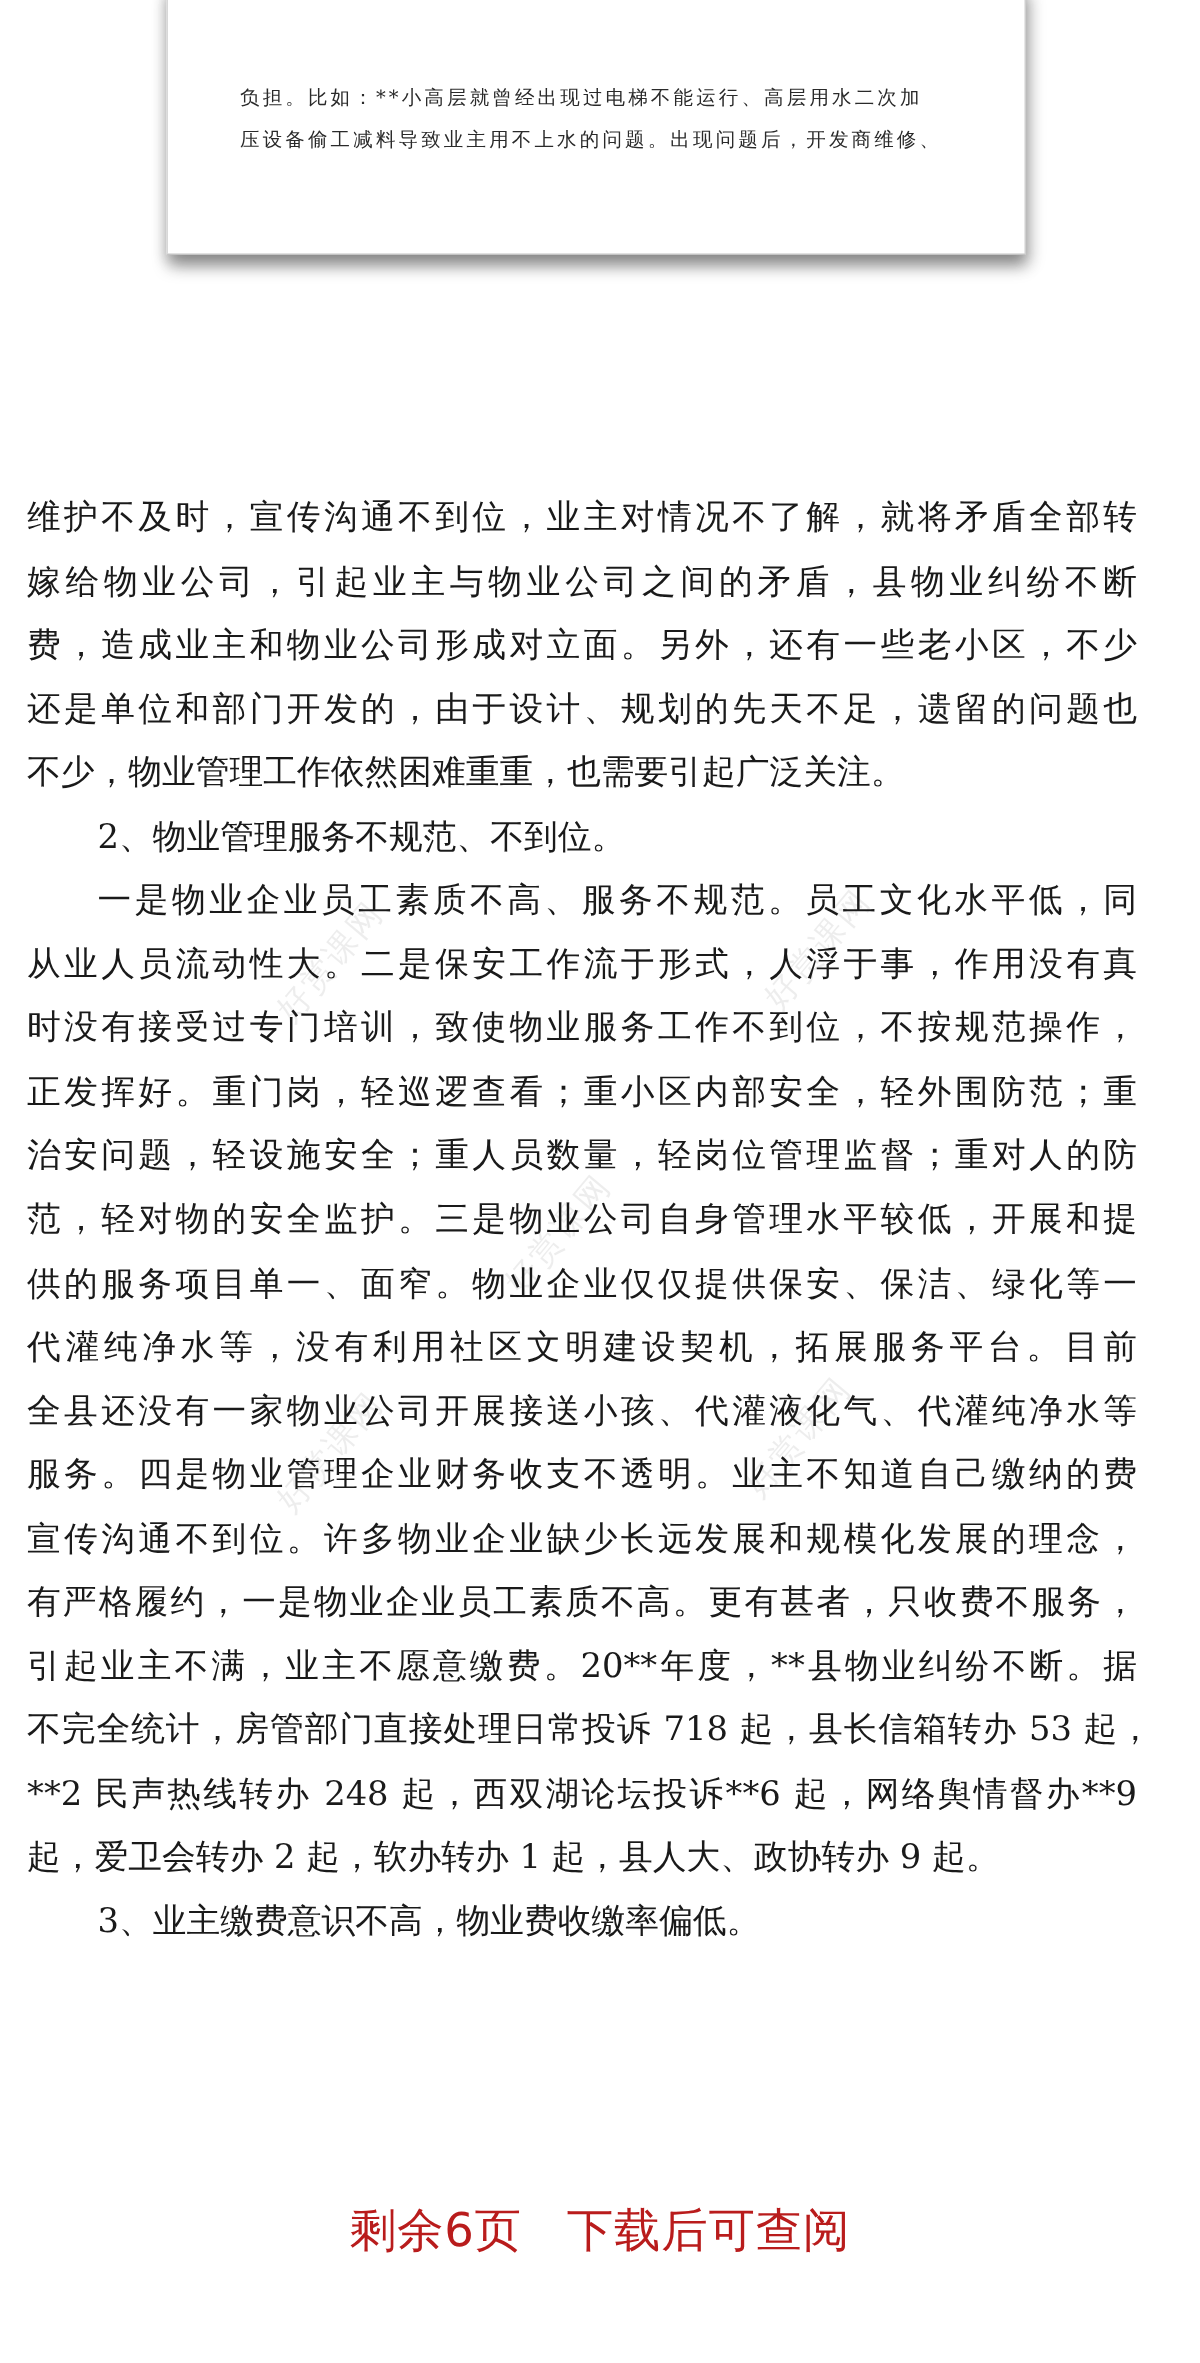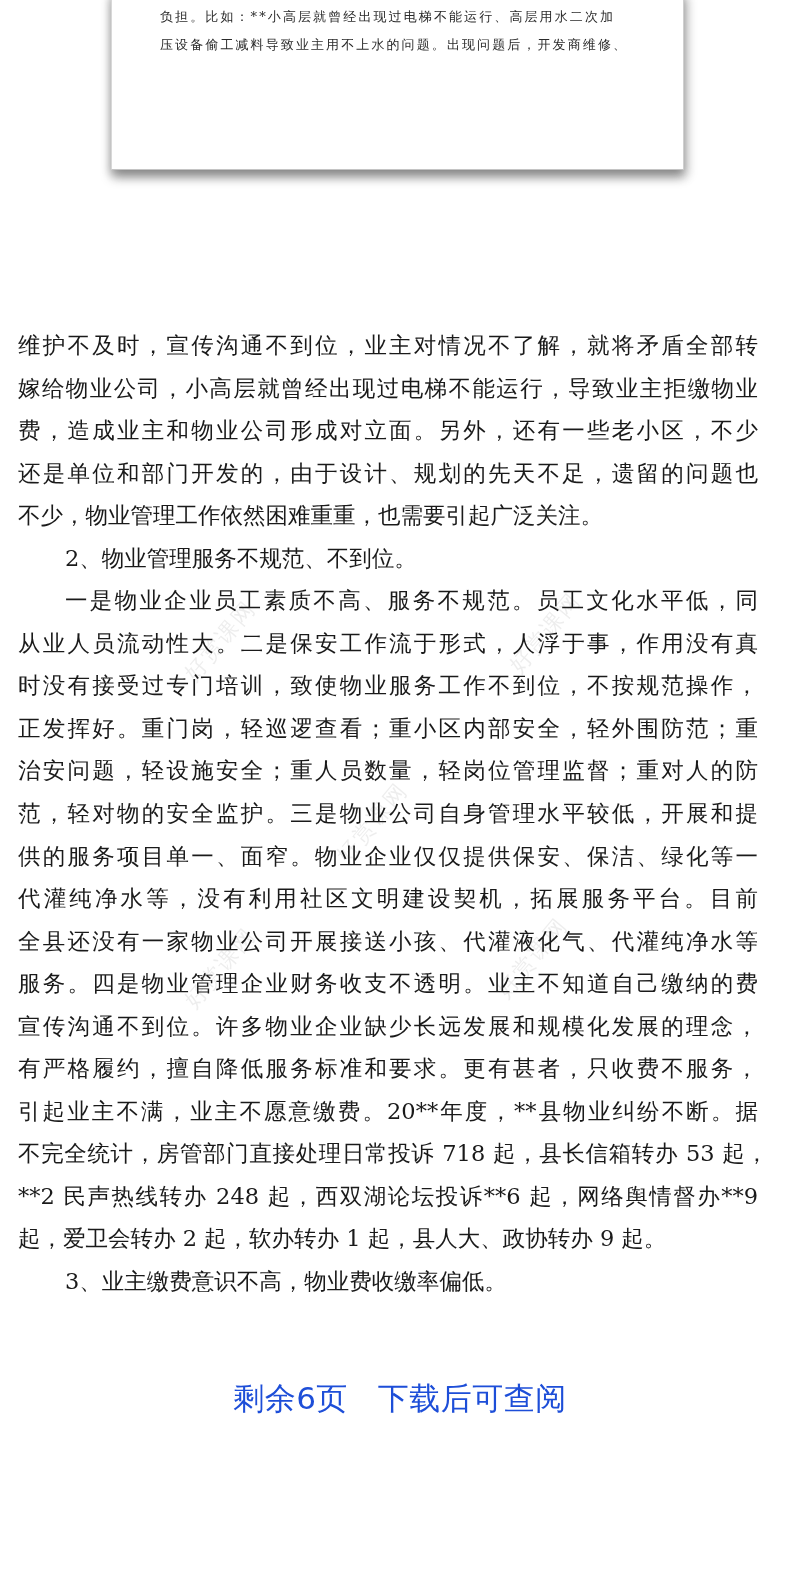--- a/index.html
+++ b/index.html
@@ -28,20 +28,21 @@
     border-bottom: 1px solid #c4c4c4;
     box-shadow: 0 8px 10px rgba(0,0,0,0.28), 4px 6px 10px rgba(0,0,0,0.18), -2px 4px 8px rgba(0,0,0,0.12);
   }
   .page-card .card-line {
     position: absolute;
     left: 48px;
     font-size: 13px;
     letter-spacing: 2.1px;
     color: #2a2a2a;
     white-space: nowrap;
+    margin-top: 48px;
   }
   .page-card .l1 { top: 18px; }
   .page-card .l2 { top: 46px; }
 
   
   .body-text {
     position: absolute;
     left: 18px;
     top: 327px;
     width: 750px;
@@ -80,26 +81,26 @@
     transform-origin: left top;
     white-space: nowrap;
     pointer-events: none;
     letter-spacing: 2px;
   }
 
   
   .footer-cta {
     position: absolute;
     left: 0;
-    top: 1378px;
+    top: 1466px;
     width: 800px;
     text-align: center;
     font-family: "DejaVu Sans", "Liberation Sans", sans-serif;
     font-size: 31px;
-    color: #1d4ed8;
+    color: #b91c1c;
     letter-spacing: 0.5px;
   }
   .footer-cta .gap {
     display: inline-block;
     width: 30px;
   }
 </style>
 </head>
 <body>
 
@@ -109,37 +110,37 @@
 </div>
 
 <div class="wm" style="left:178px; top:668px;">好赏课网</div>
 <div class="wm" style="left:503px; top:660px;">好赏课网</div>
 <div class="wm" style="left:330px; top:850px;">好赏课网</div>
 <div class="wm" style="left:178px; top:995px;">好赏课网</div>
 <div class="wm" style="left:490px; top:985px;">好赏课网</div>
 
 <div class="body-text">
   <span class="line">维护不及时，宣传沟通不到位，业主对情况不了解，就将矛盾全部转</span>
-  <span class="line">嫁给物业公司，小高层就曾经出现过电梯不能运行，导致业主拒缴物业</span>
+  <span class="line">嫁给物业公司，引起业主与物业公司之间的矛盾，县物业纠纷不断</span>
   <span class="line">费，造成业主和物业公司形成对立面。另外，还有一些老小区，不少</span>
   <span class="line">还是单位和部门开发的，由于设计、规划的先天不足，遗留的问题也</span>
   <span class="line short">不少，物业管理工作依然困难重重，也需要引起广泛关注。</span>
   <span class="line indent heading">2、物业管理服务不规范、不到位。</span>
   <span class="line indent">一是物业企业员工素质不高、服务不规范。员工文化水平低，同</span>
   <span class="line">从业人员流动性大。二是保安工作流于形式，人浮于事，作用没有真</span>
   <span class="line">时没有接受过专门培训，致使物业服务工作不到位，不按规范操作，</span>
   <span class="line">正发挥好。重门岗，轻巡逻查看；重小区内部安全，轻外围防范；重</span>
   <span class="line">治安问题，轻设施安全；重人员数量，轻岗位管理监督；重对人的防</span>
   <span class="line">范，轻对物的安全监护。三是物业公司自身管理水平较低，开展和提</span>
   <span class="line">供的服务项目单一、面窄。物业企业仅仅提供保安、保洁、绿化等一</span>
   <span class="line">代灌纯净水等，没有利用社区文明建设契机，拓展服务平台。目前</span>
   <span class="line">全县还没有一家物业公司开展接送小孩、代灌液化气、代灌纯净水等</span>
   <span class="line">服务。四是物业管理企业财务收支不透明。业主不知道自己缴纳的费</span>
   <span class="line">宣传沟通不到位。许多物业企业缺少长远发展和规模化发展的理念，</span>
-  <span class="line">有严格履约，擅自降低服务标准和要求。更有甚者，只收费不服务，</span>
+  <span class="line">有严格履约，一是物业企业员工素质不高。更有甚者，只收费不服务，</span>
   <span class="line">引起业主不满，业主不愿意缴费。20**年度，**县物业纠纷不断。据</span>
   <span class="line wide">不完全统计，房管部门直接处理日常投诉 718 起，县长信箱转办 53 起，</span>
   <span class="line">**2 民声热线转办 248 起，西双湖论坛投诉**6 起，网络舆情督办**9</span>
   <span class="line short">起，爱卫会转办 2 起，软办转办 1 起，县人大、政协转办 9 起。</span>
   <span class="line indent heading">3、业主缴费意识不高，物业费收缴率偏低。</span>
 </div>
 
 <div class="footer-cta">
   <span>剩余6页</span><span class="gap"></span><span>下载后可查阅</span>
 </div>

